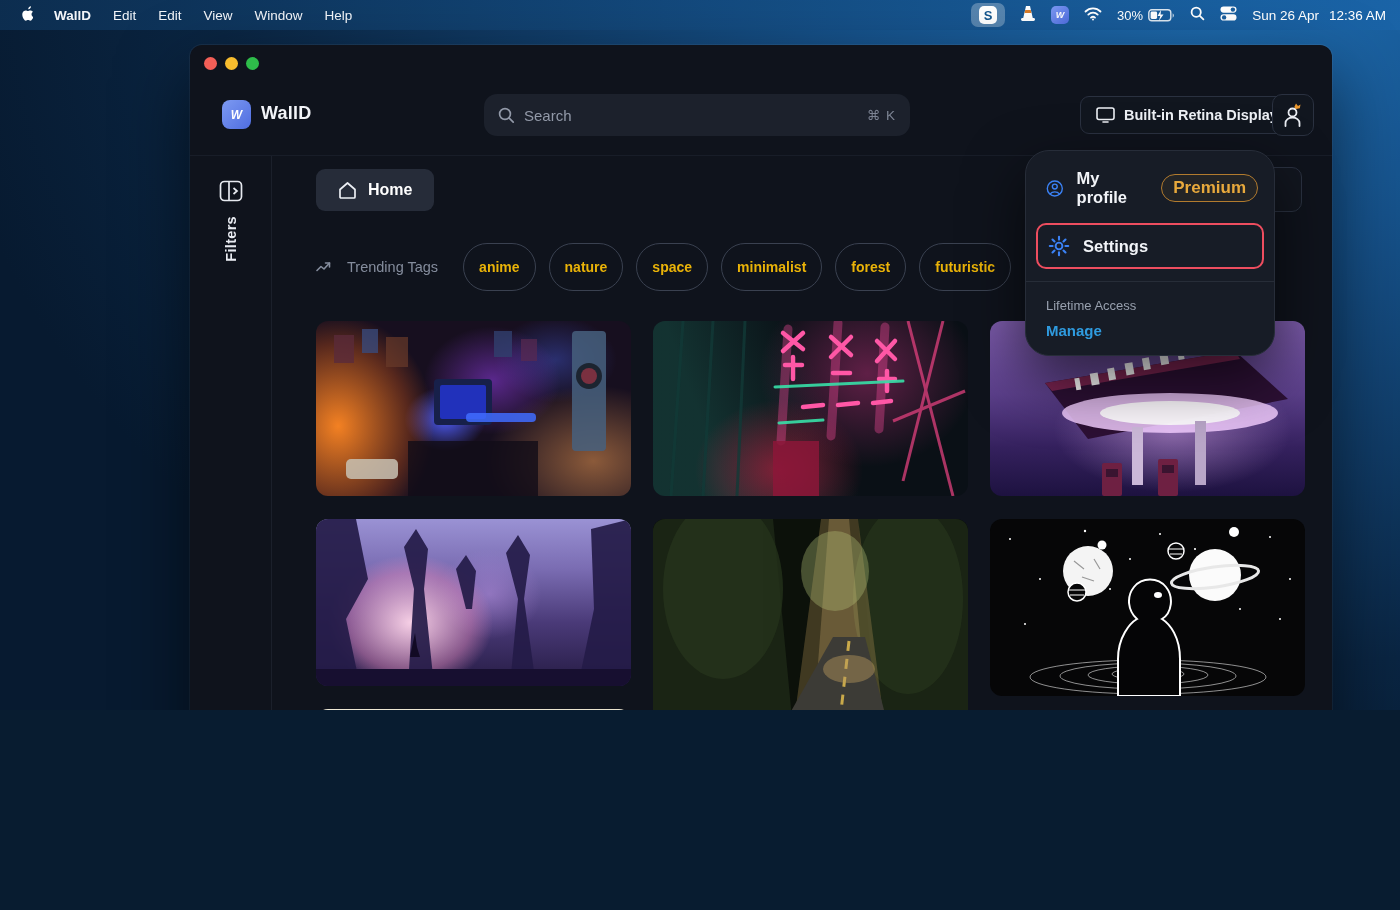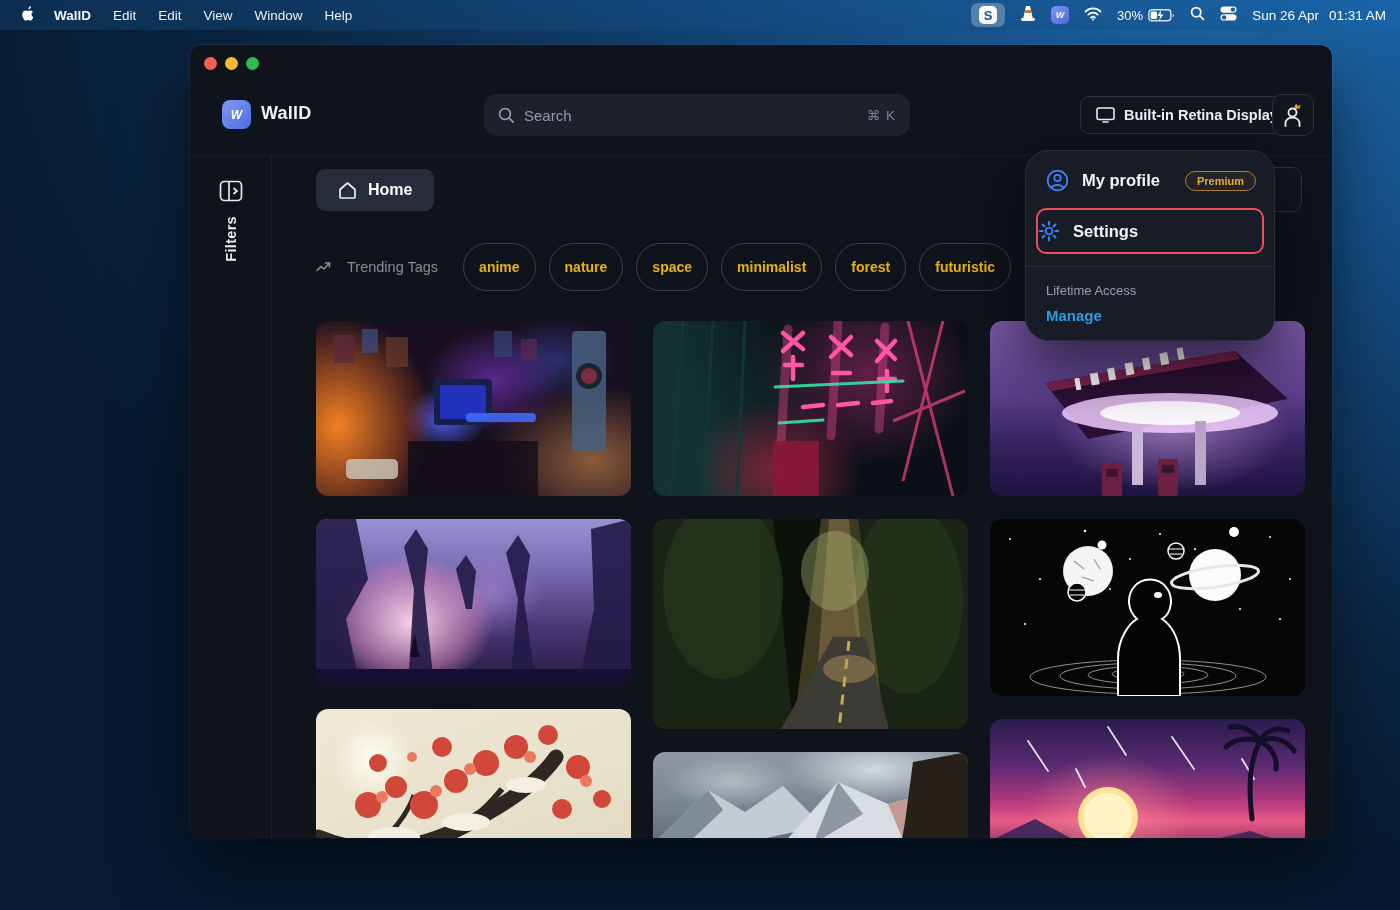--- a/index.html
+++ b/index.html
@@ -1,18 +1,18 @@
 <!DOCTYPE html>
 <html><head>
 <meta charset="utf-8">
 <style>
   * { margin:0; padding:0; box-sizing:border-box; }
   html,body { width:1400px; height:910px; overflow:hidden; background:#081c30;
     font-family:"Liberation Sans","DejaVu Sans",sans-serif; }
-  .screen { position:relative; width:1400px; height:910px; overflow:hidden;
+  .screen { position:relative; width:1400px; height:710px; overflow:hidden;
     background:
       radial-gradient(1300px 900px at 88% -5%, #1e6cb0 0%, #16528b 30%, #103b66 55%, #0a2542 78%, #071a30 100%);
   }
 
   
   .menubar { position:absolute; left:0; top:0; width:1400px; height:30px;
     display:flex; align-items:center; color:#fff; font-size:13.5px;
     background:linear-gradient(90deg, rgba(13,48,84,.85), rgba(26,100,168,.85));
   }
   .mb-left { display:flex; align-items:center; gap:0; }
@@ -109,23 +109,23 @@
 
   
   .behind-btn { position:absolute; left:1240px; top:167px; width:62px; height:45px; border:1px solid #2a3140;
     border-radius:10px; background:#12161f; z-index:5; display:flex; align-items:center; padding-left:23px;
     color:#9aa2b2; font-size:15px; }
   .dropdown { position:absolute; left:1025px; top:150px; width:250px; background:#171c26; border:1px solid #272d39;
     border-radius:24px; z-index:20; box-shadow:0 24px 60px rgba(0,0,0,.6); padding-bottom:16px; }
   .dd-row1 { display:flex; align-items:center; padding:18px 16px 12px 20px; gap:13px; }
   .dd-label { color:#f2f4f8; font-size:16.5px; font-weight:700; }
   .premium { margin-left:12px; border:1.5px solid #b27b2e; color:#e8a93c; background:rgba(200,135,45,.07);
-    border-radius:999px; font-size:11px; font-weight:700; padding:3px 11px; }
+    border-radius:999px; font-size:17px; font-weight:700; padding:3px 11px; }
   .dd-settings { margin:4px 10px 0; height:46px; border:2px solid #ee4d5f; border-radius:10px;
-    display:flex; align-items:center; gap:13px; }
+    display:flex; align-items:center; gap:13px; padding-left:10px; }
   .dd-divider { height:1px; background:#272d38; margin:12px 0 0; }
   .dd-lifetime { margin:16px 0 0 20px; color:#98a0ae; font-size:13px; }
   .dd-manage { margin:9px 0 0 20px; color:#2f9bdf; font-size:15px; font-weight:700; }
 </style>
 </head>
 <body>
 
 <div class="screen">
 
   <div class="menubar">
@@ -180,21 +180,21 @@
       <span>
         <svg width="17" height="15" viewBox="0 0 17 15">
             <rect x="0.5" y="0.5" width="16" height="6.2" rx="3.1" fill="#fff"></rect>
             <circle cx="12.9" cy="3.6" r="2.2" fill="#1a5f9e"></circle>
             <rect x="0.5" y="8.3" width="16" height="6.2" rx="3.1" fill="#fff"></rect>
             <circle cx="4.1" cy="11.4" r="2.2" fill="#1a5f9e"></circle>
           </svg>
       </span>
       <span class="mb-time">
         <span>Sun 26 Apr</span>
-        <span>01:31 AM</span>
+        <span>12:36 AM</span>
       </span>
     </div>
   </div>
 
   <div class="window">
     <div class="traffic">
       <span class="dot red"></span>
       <span class="dot yellow"></span>
       <span class="dot green"></span>
     </div>

